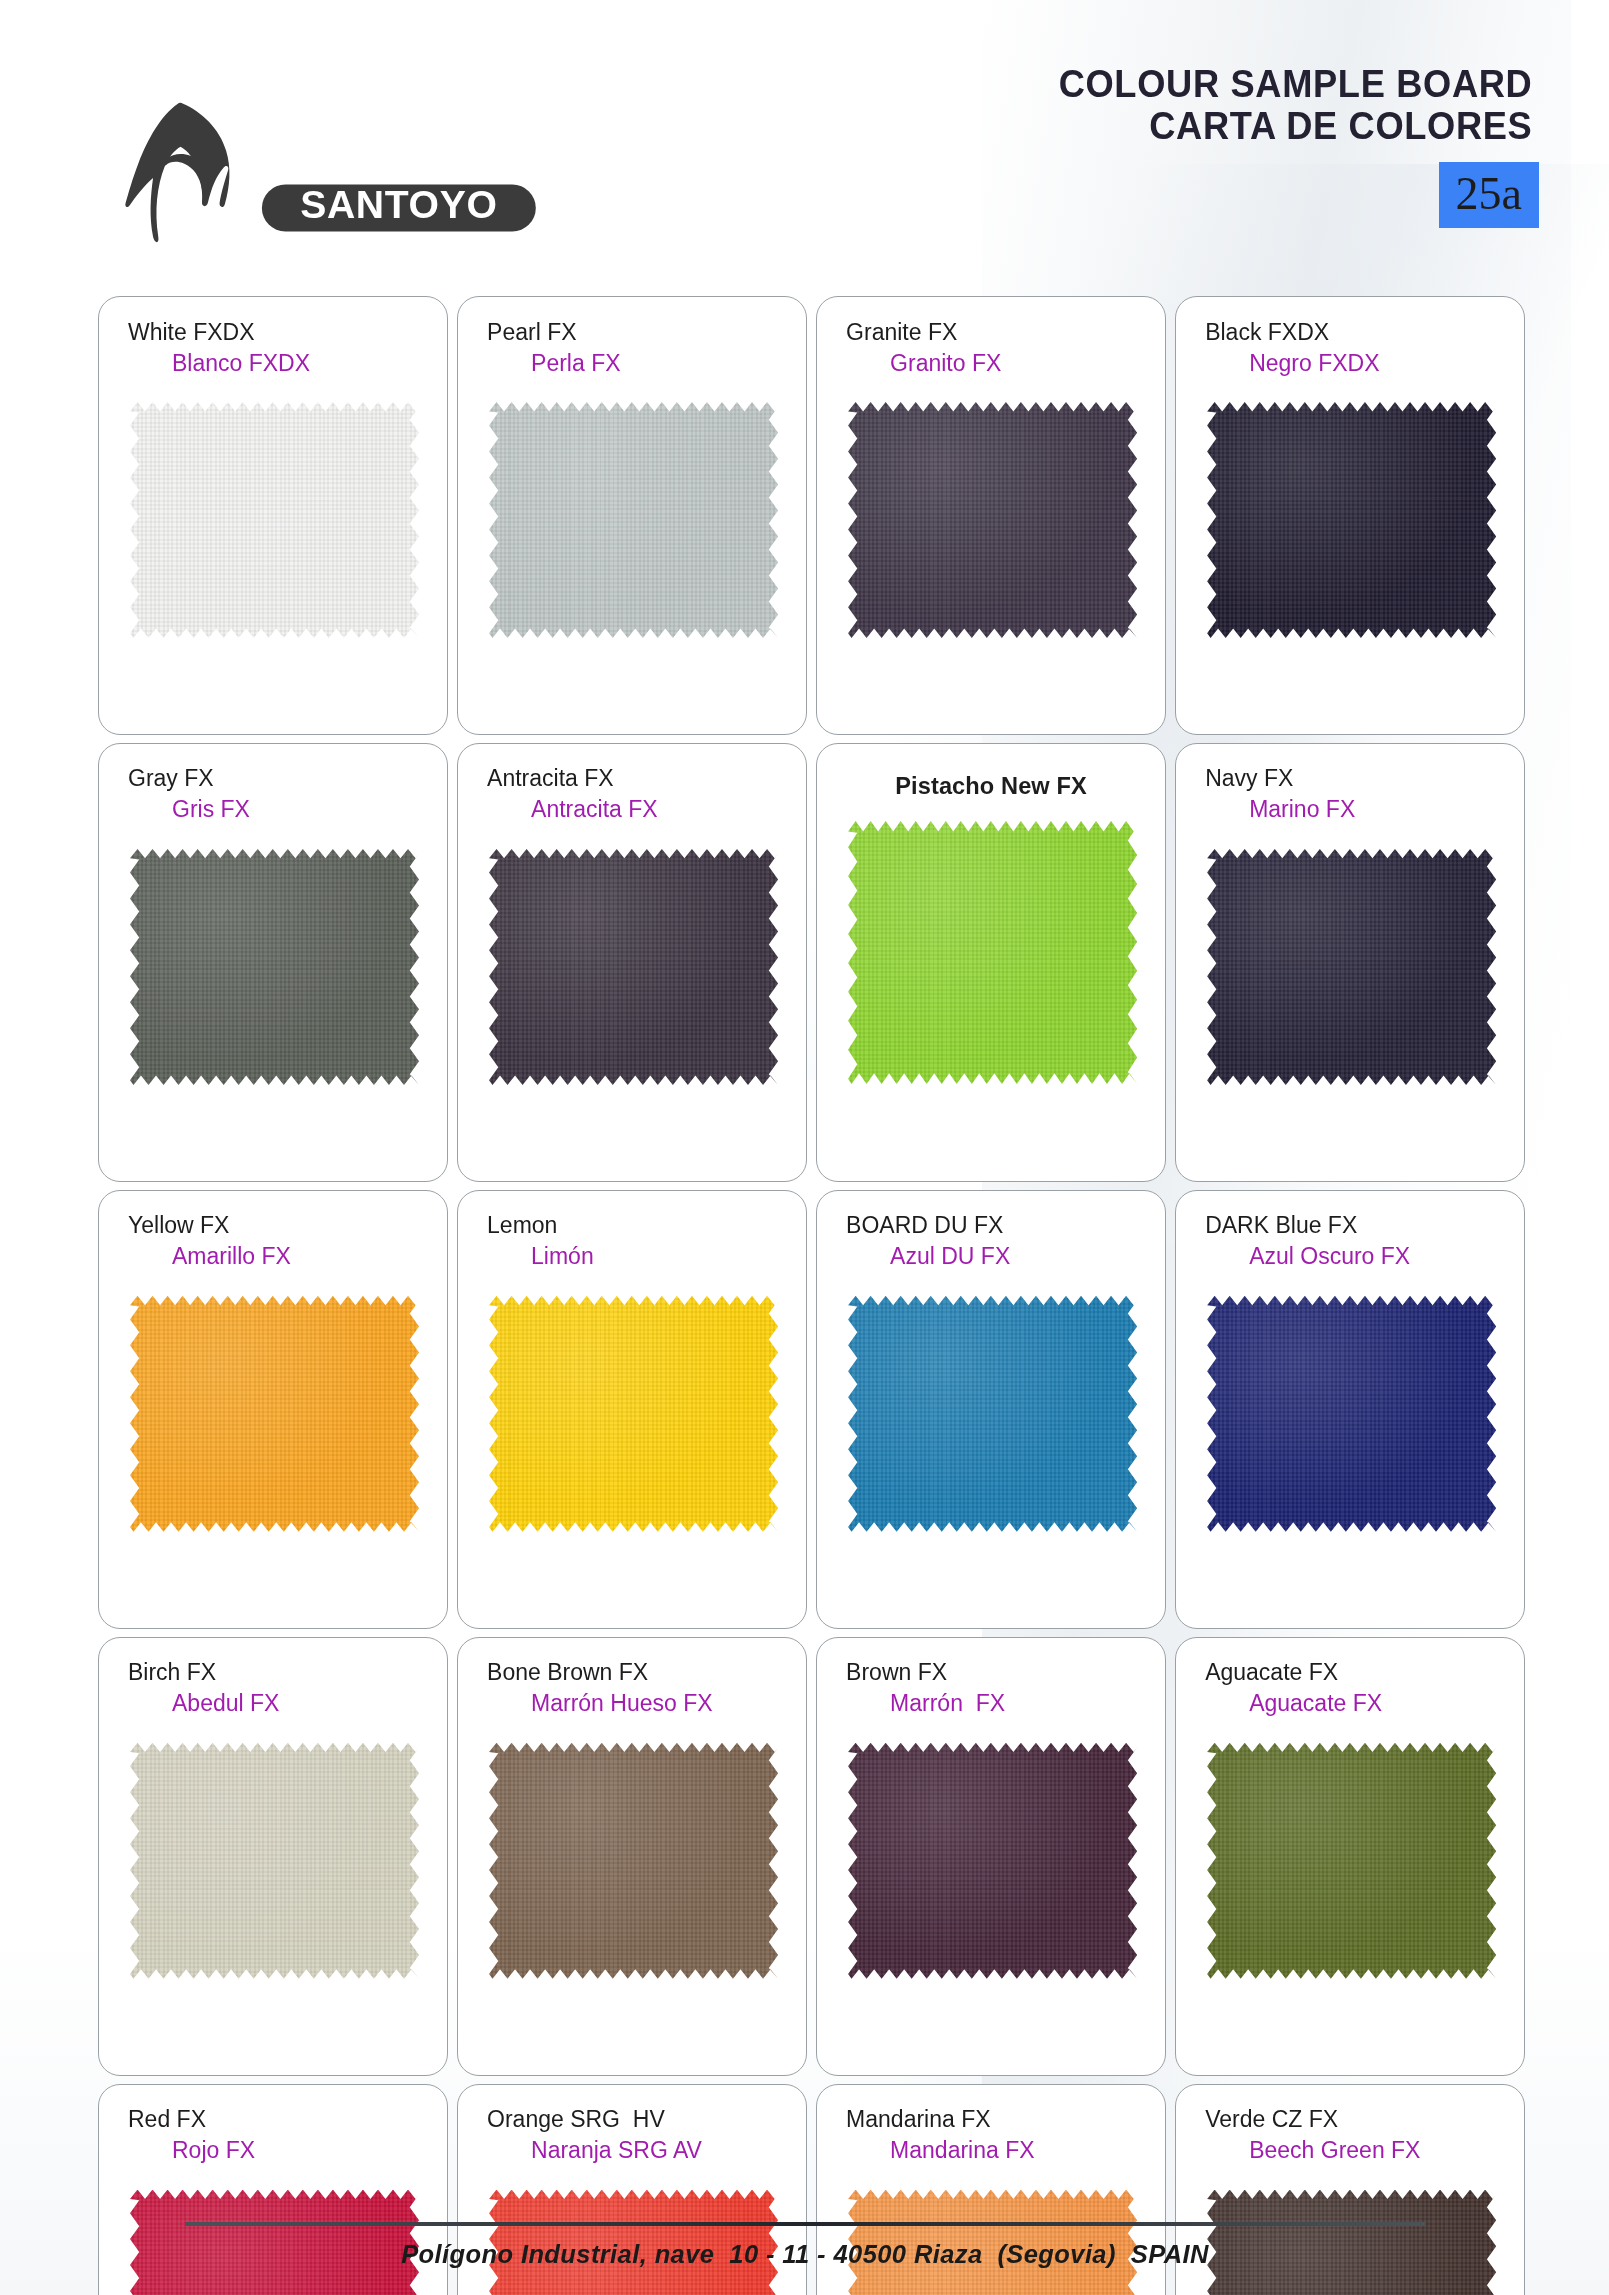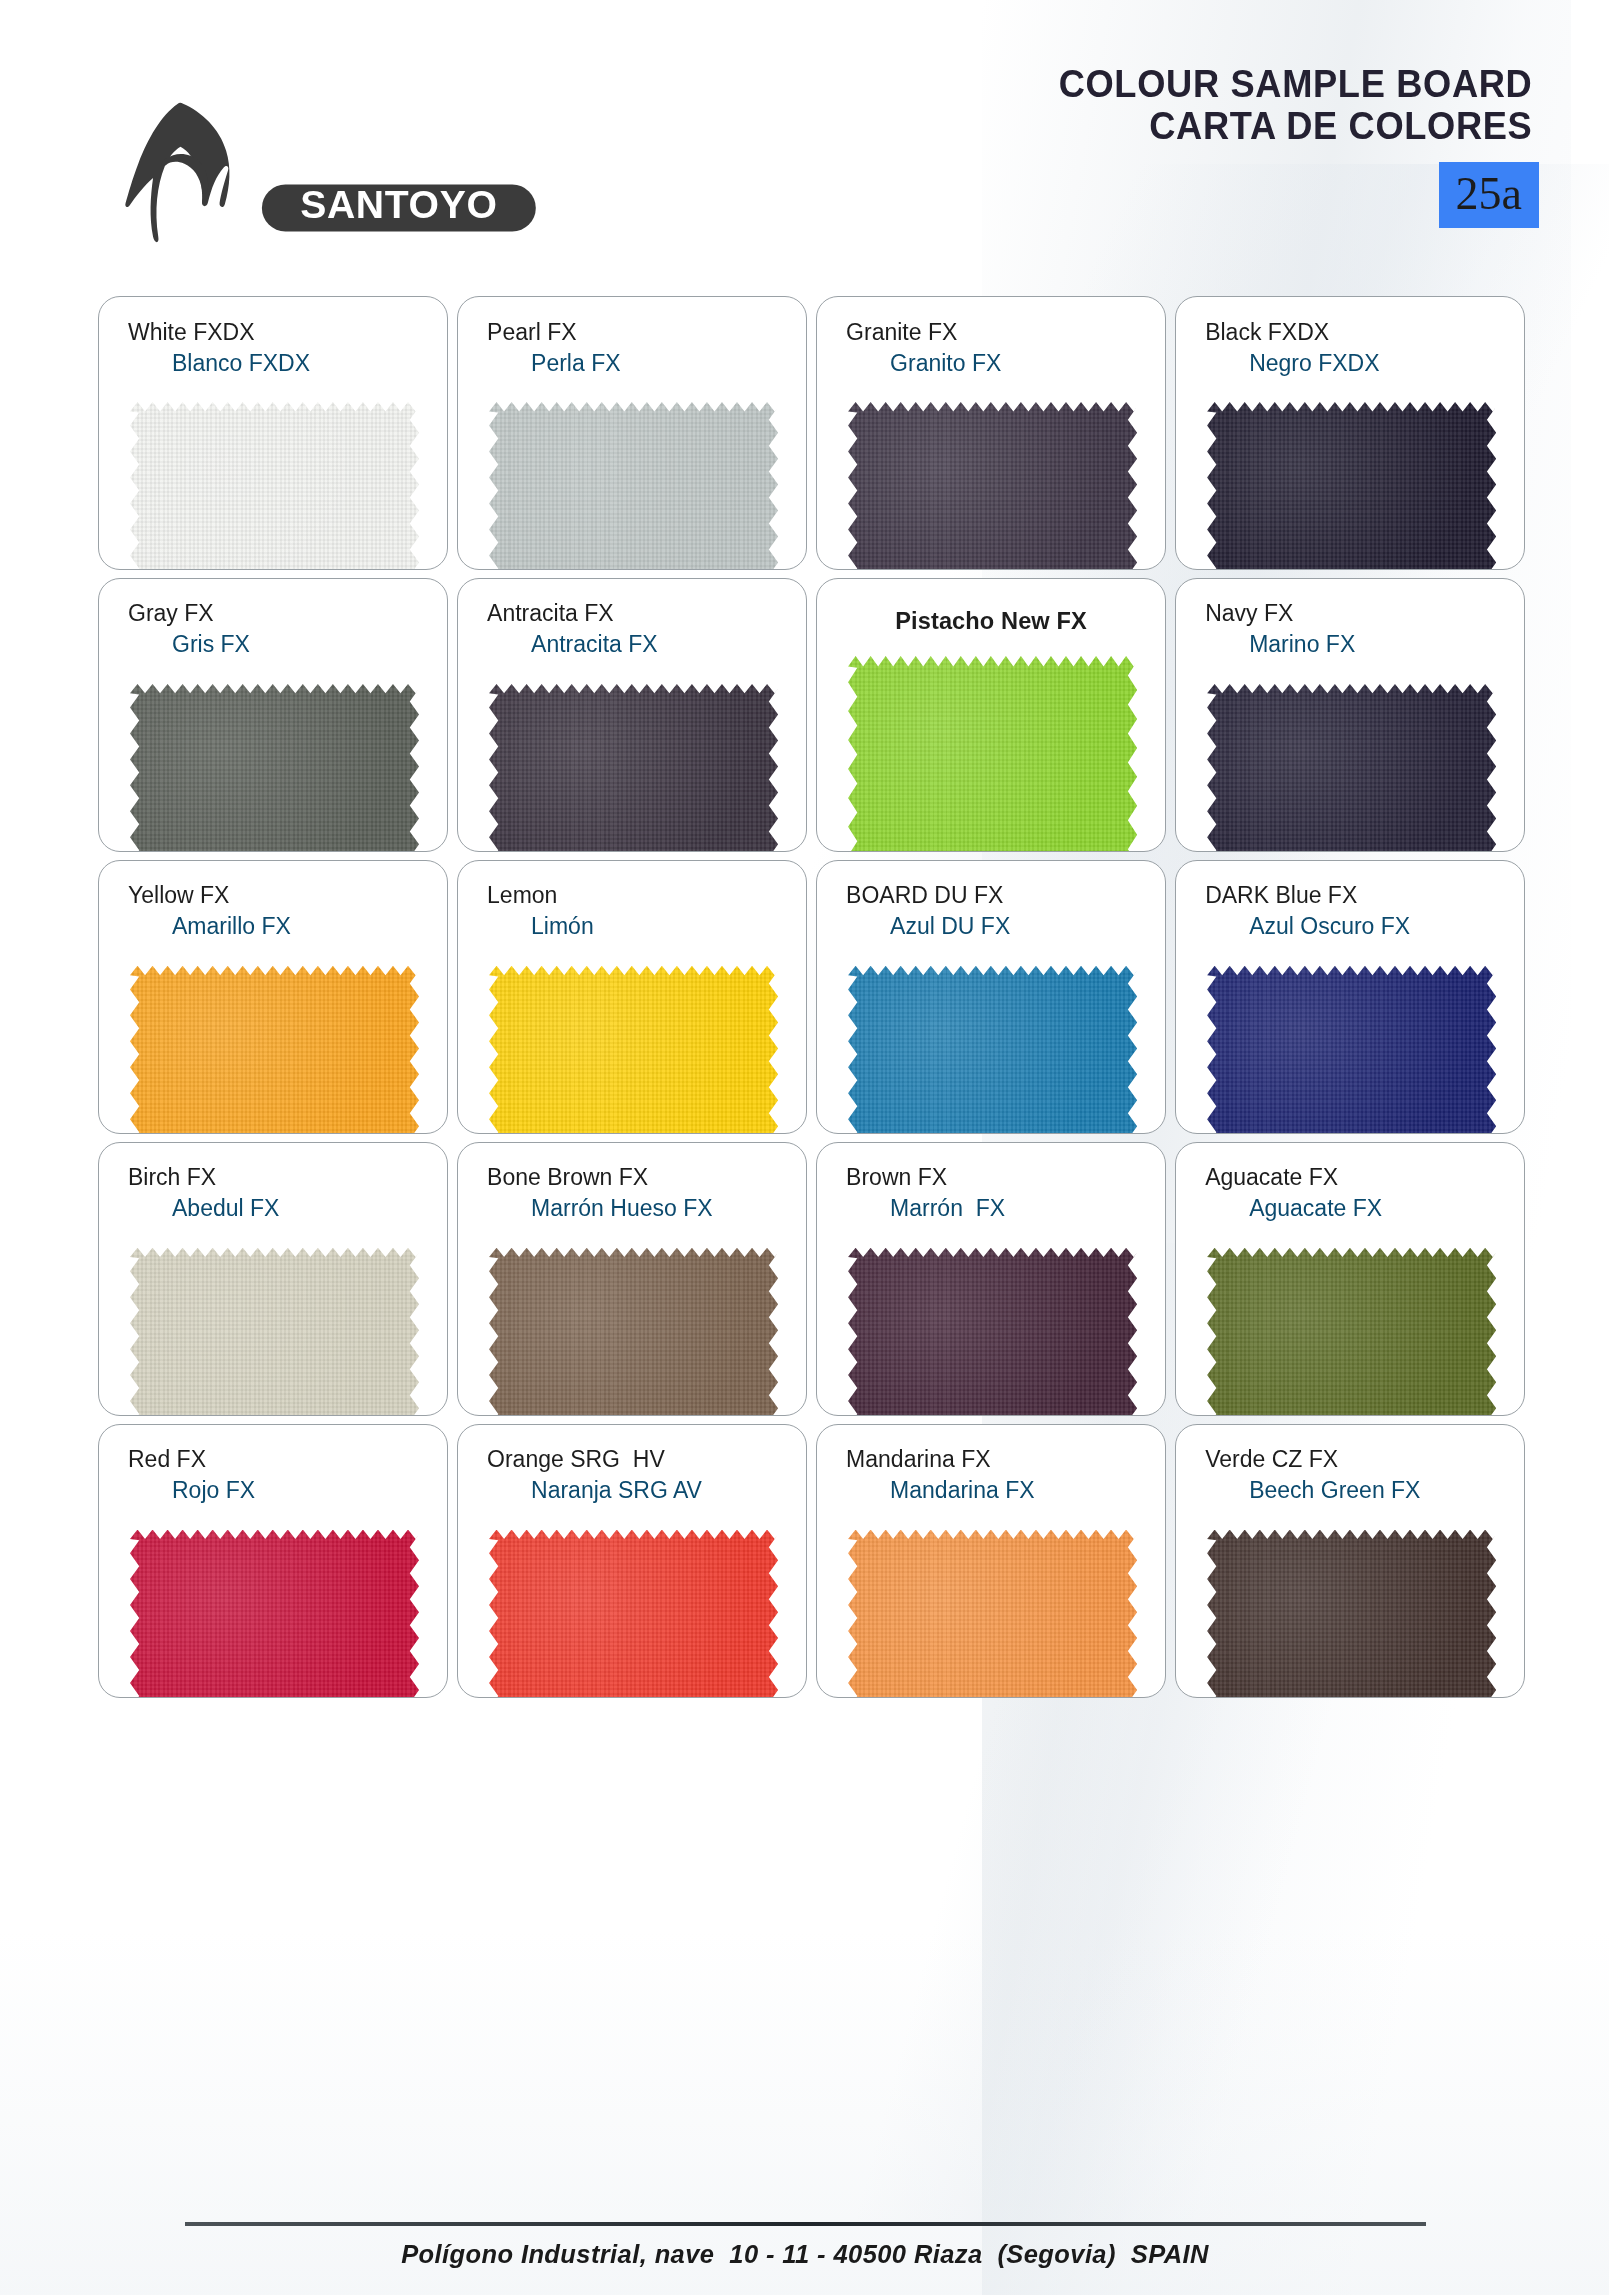--- a/index.html
+++ b/index.html
@@ -42,30 +42,30 @@
     background:#3b82f6;padding:3.9px 17px 6.5px 17px;
     font-weight:normal;font-size:46px;line-height:56px;color:#1c1c1c;
     font-family:"Liberation Serif", serif;
   }
 
   
   #grid{position:absolute;left:98px;top:296px;width:1427px;}
   .row{display:flex;gap:9.2px;margin-bottom:7.9px;}
   .card{
     position:relative;
-    width:351px;height:274px;
+    width:351px;height:439px;
     background:#ffffff;
     border:1.3px solid #9aa1a6;
     border-radius:22px;
     box-sizing:border-box;
     overflow:hidden;
   }
   .labels{position:absolute;left:0;top:0;width:100%;padding:19.6px 0 0 0;box-sizing:border-box;}
   .lab-en{font-size:23px;line-height:31px;color:#1d1d1d;padding-left:29px;white-space:pre;}
-  .lab-es{font-size:23px;line-height:31px;color:#0c4a6e;padding-left:73px;white-space:pre;}
+  .lab-es{font-size:23px;line-height:31px;color:#a21caf;padding-left:73px;white-space:pre;}
   .card.single .labels{padding-top:27.5px;}
   .card.single .lab-en{font-weight:bold;text-align:center;padding-left:0;font-size:23.6px;letter-spacing:0.1px;}
 
   
   .swatch-wrap{position:absolute;left:31px;top:105px;width:289px;height:236px;}
   .card.single .swatch-wrap{top:77px;height:263px;}
   .swatch{
     width:100%;height:100%;
     -webkit-clip-path:polygon(
       0% 4%, 2.6% 0%, 5.2% 4%, 7.8% 0%, 10.4% 4%, 13% 0%, 15.6% 4%, 18.2% 0%,

